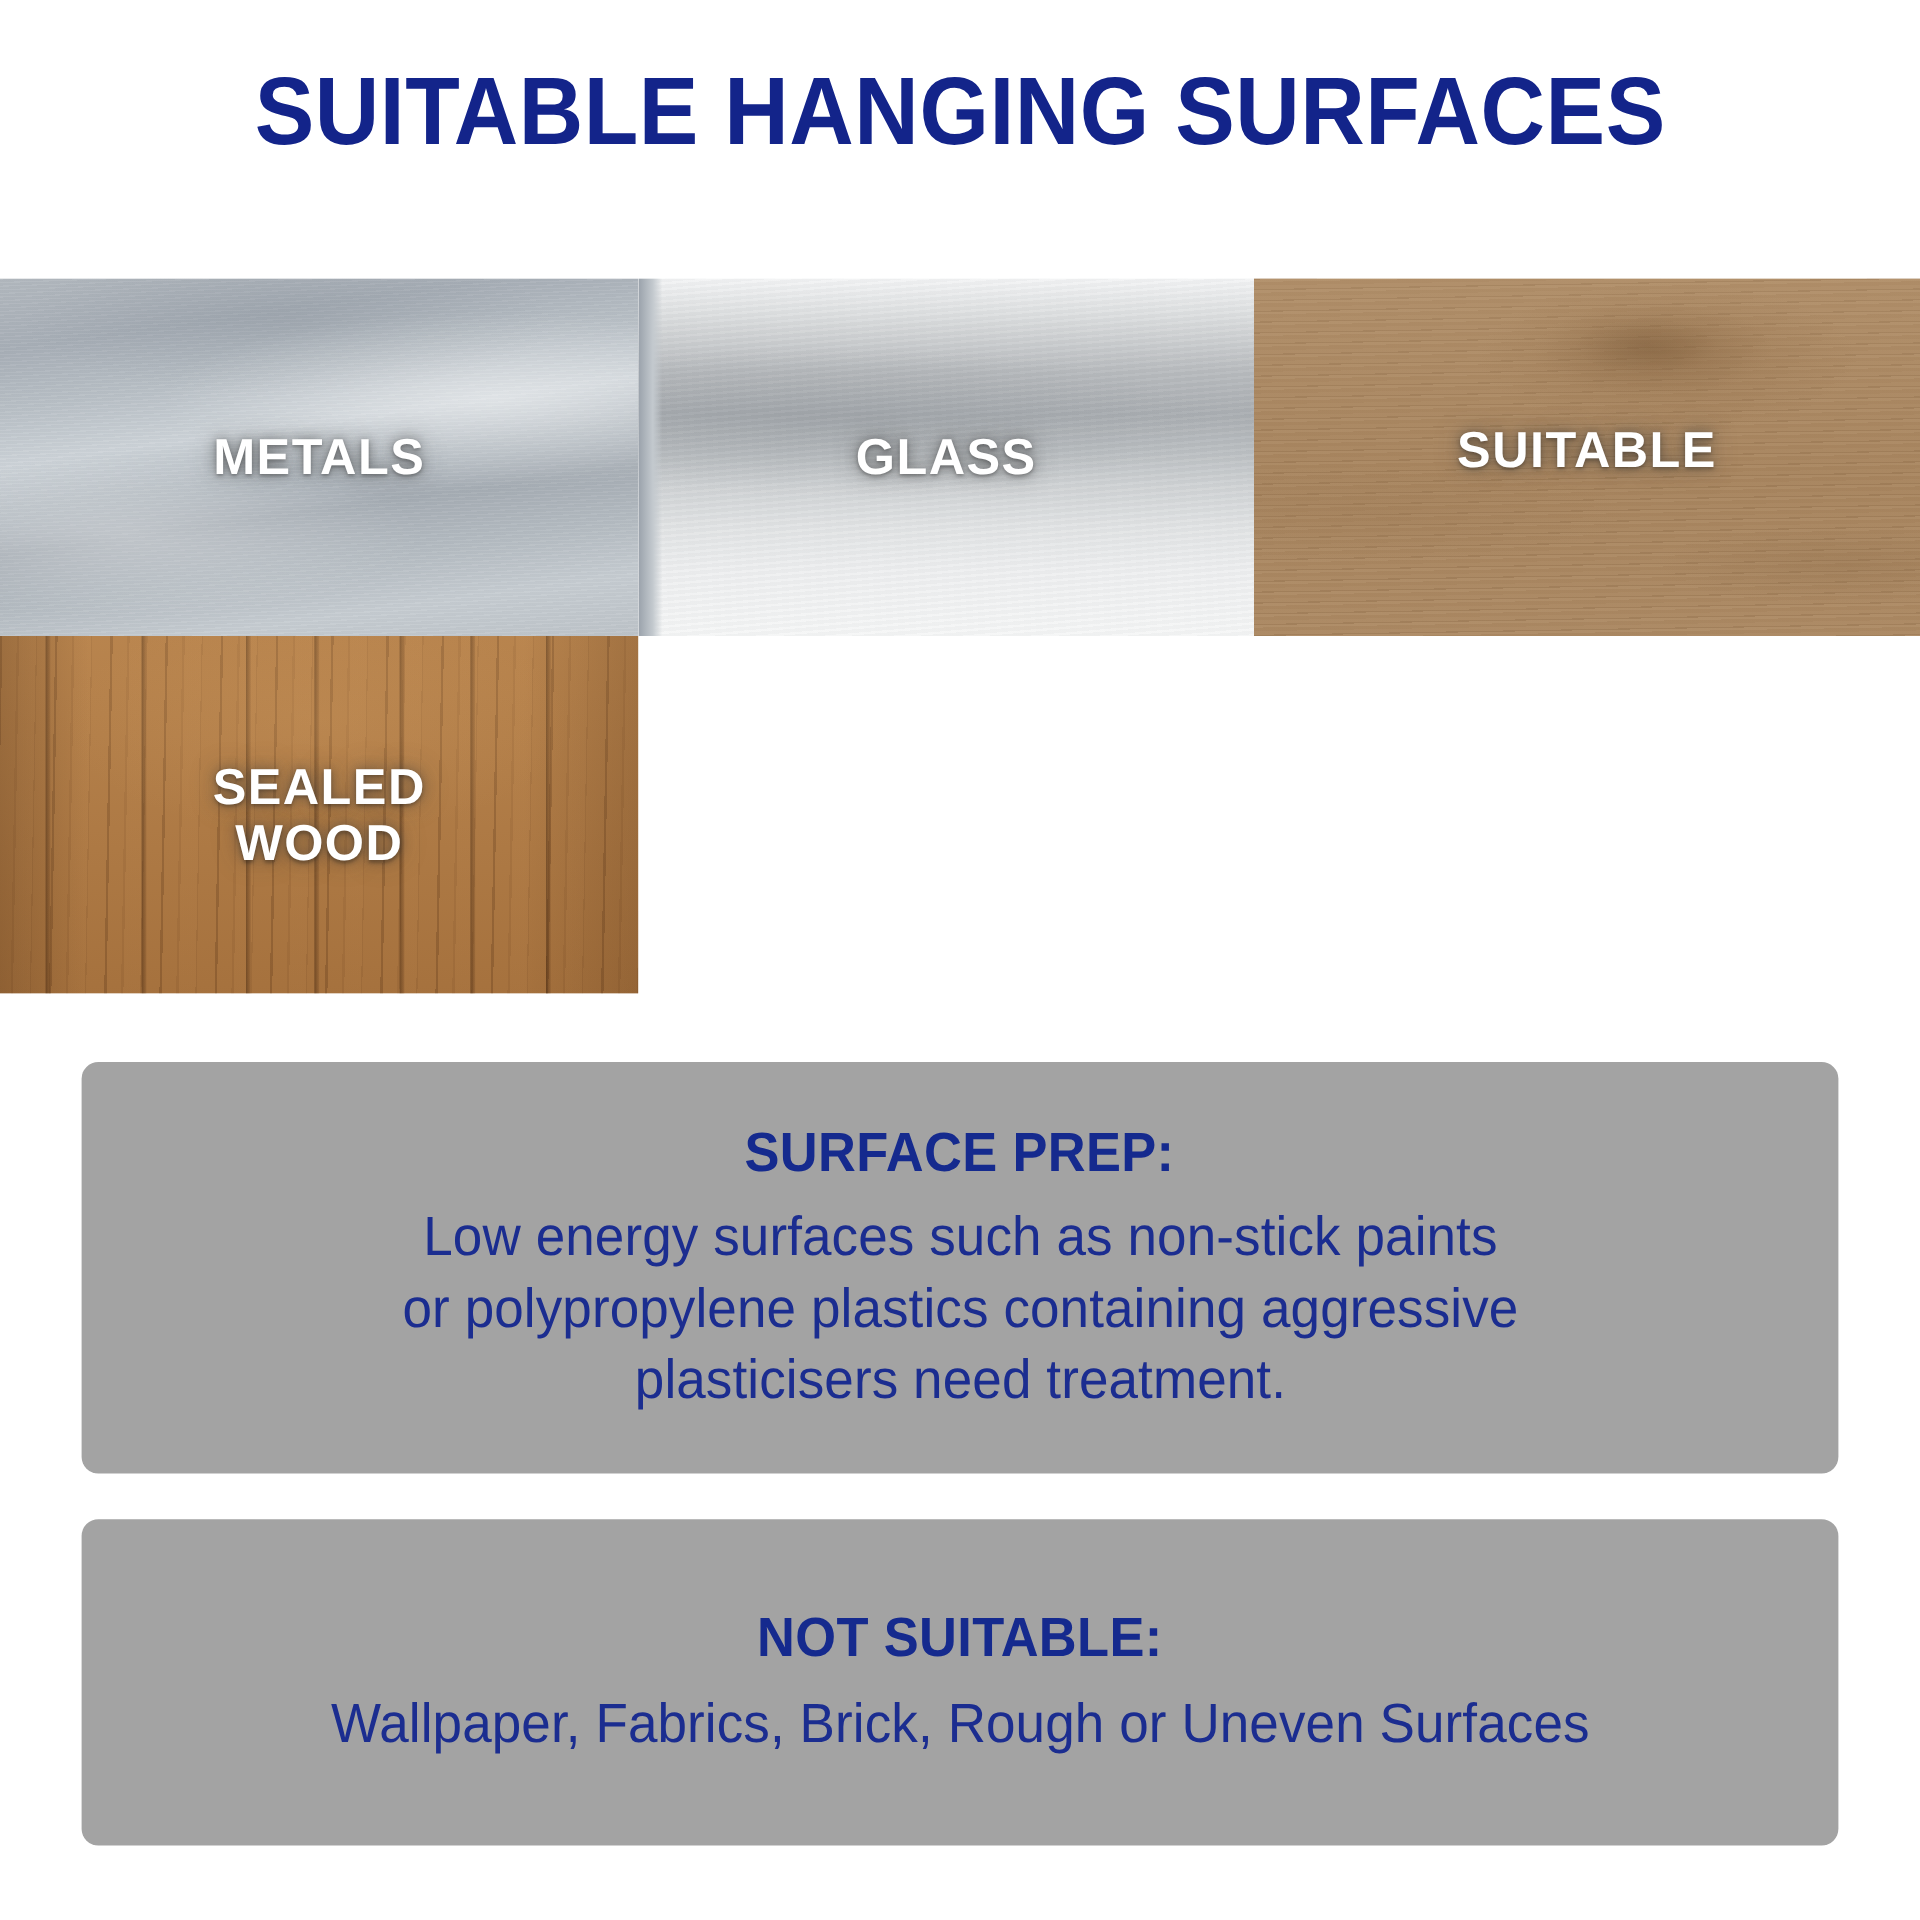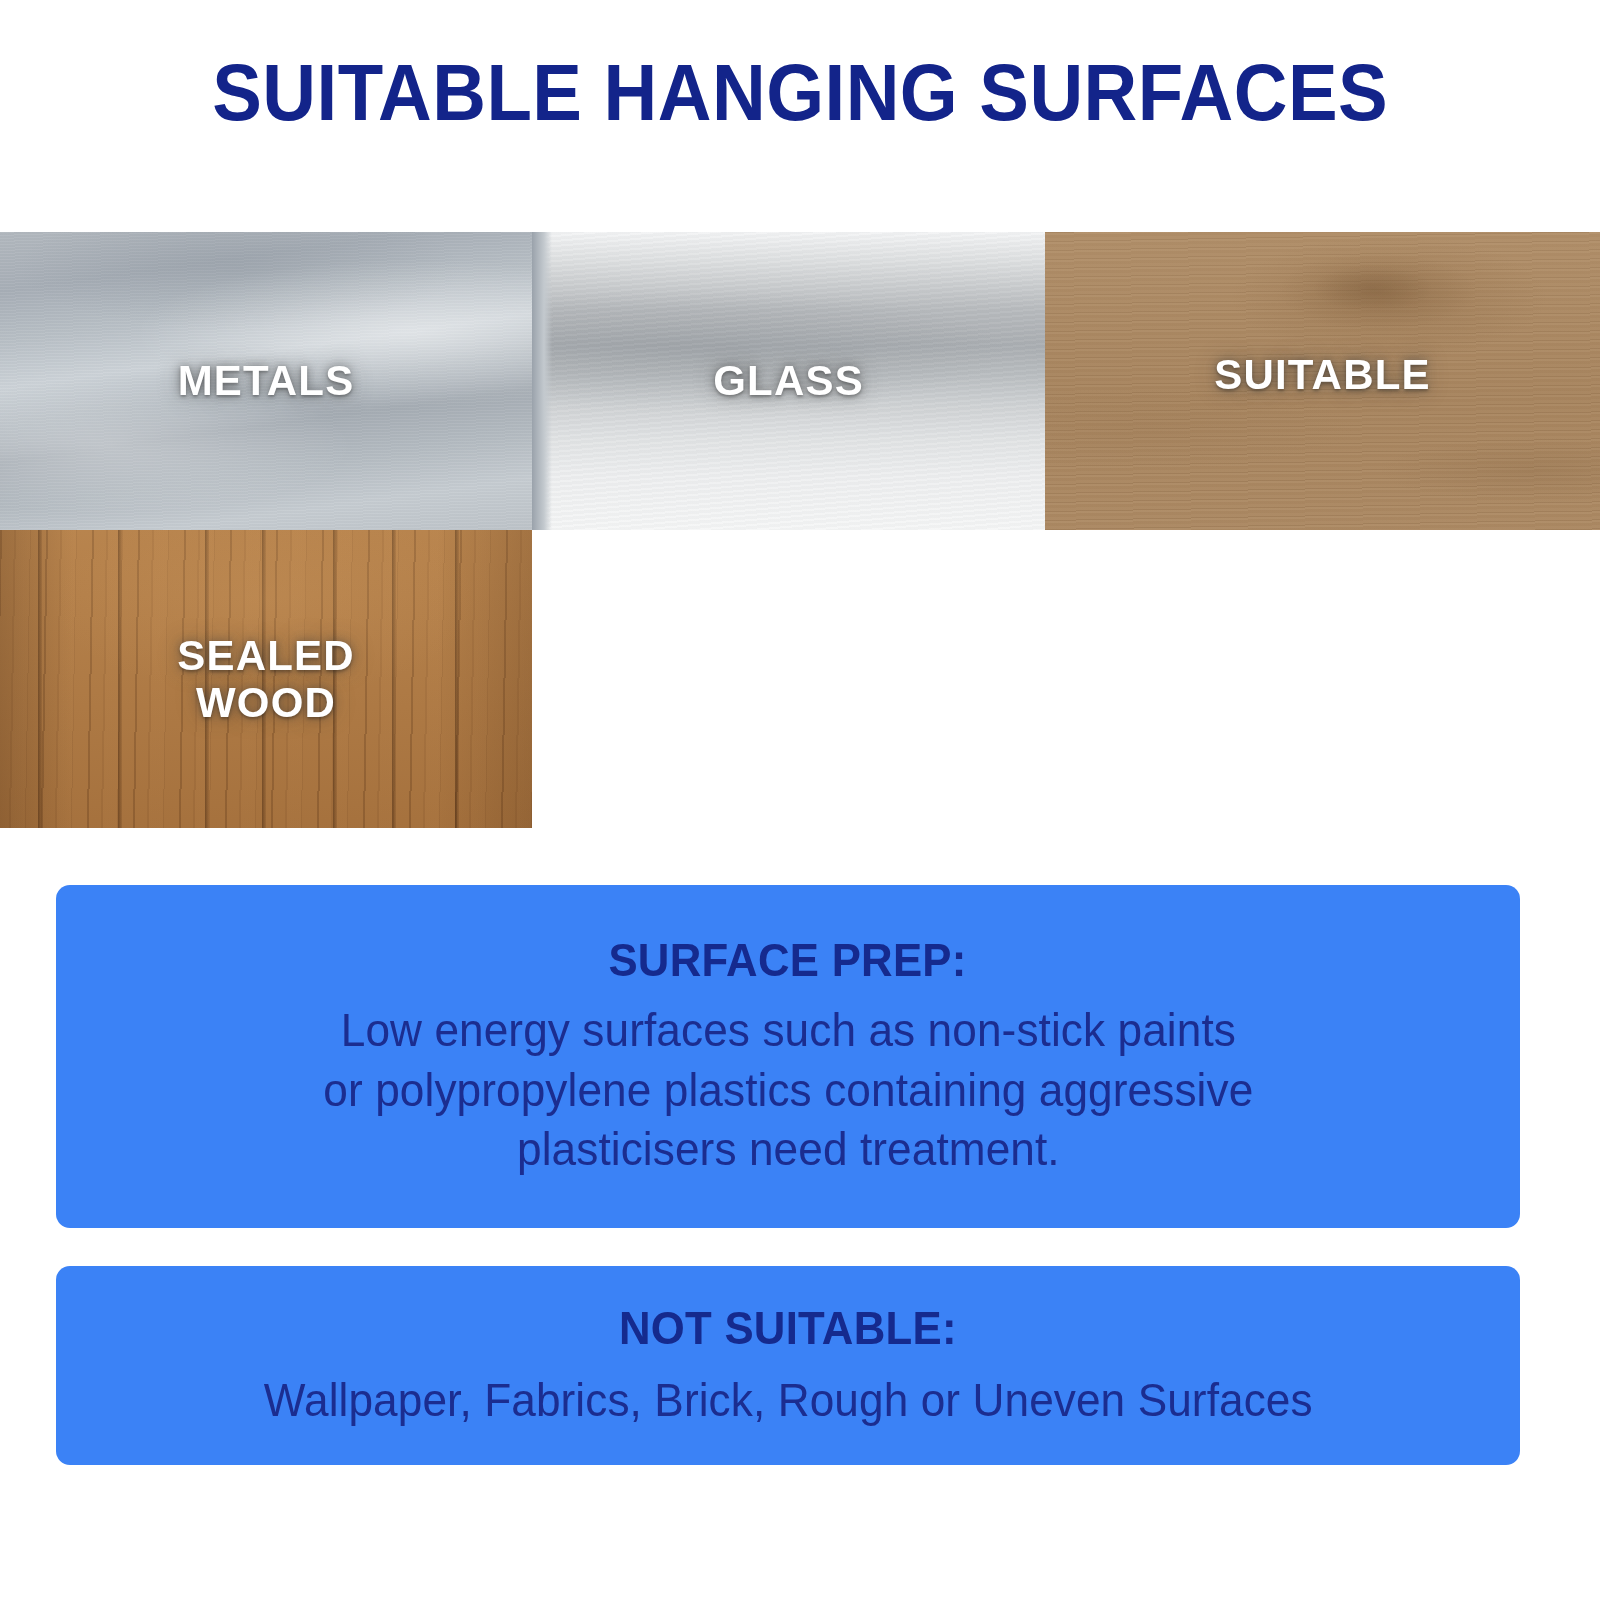--- a/index.html
+++ b/index.html
@@ -226,33 +226,33 @@
   }
   .grey-topband {
     position: absolute;
     left: 0; right: 0; top: 0; height: 14px;
     background: #d6d9dc;
   }
 
   
   .card {
     position: absolute;
-    left: 56px;
+    left: 68px;
     width: 1464px;
-    background: #3b82f6;
+    background: #a3a3a3;
     border-radius: 14px;
     display: flex;
     flex-direction: column;
     align-items: center;
     justify-content: center;
     box-sizing: border-box;
     padding: 0 40px;
   }
   #card-prep { top: 885px; height: 343px; }
-  #card-not  { top: 1266px; height: 199px; }
+  #card-not  { top: 1266px; height: 272px; }
 
   .card-heading {
     font-family: "Liberation Sans Narrow", "Liberation Sans", sans-serif;
     font-size: 46px;
     font-weight: bold;
     color: #152a8e;
     letter-spacing: 0.3px;
     text-align: center;
     transform: scaleX(0.95);
     margin-bottom: 14px;

